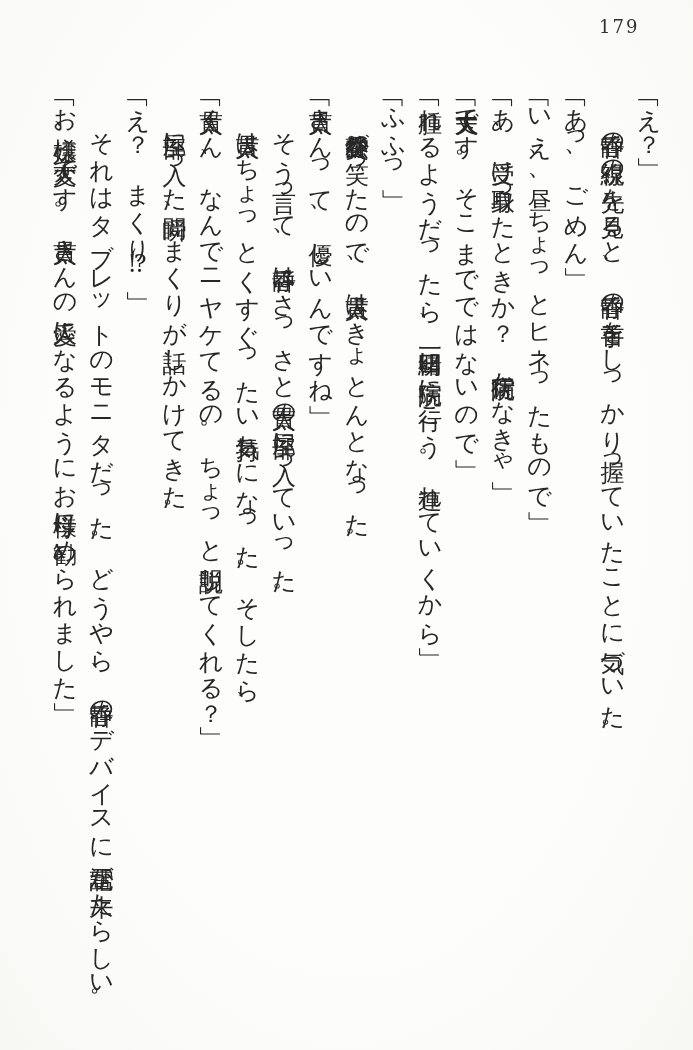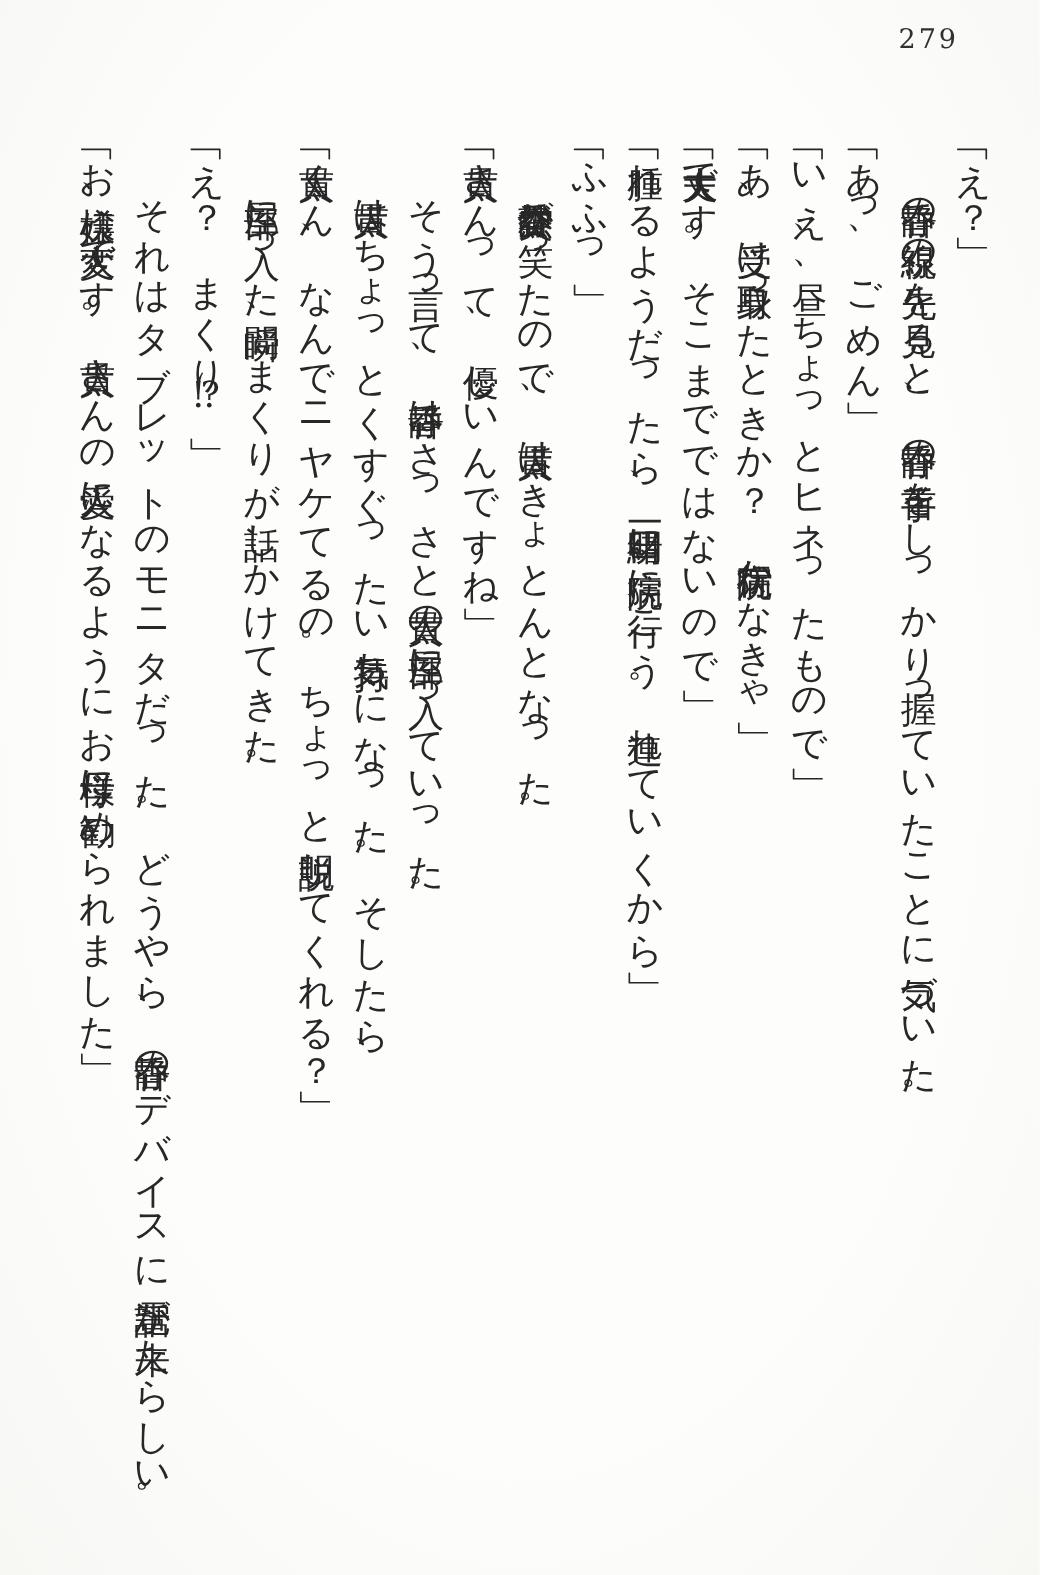--- a/index.html
+++ b/index.html
@@ -45,21 +45,21 @@
   }
   .text-area p.dialogue {
     text-indent: 0;
   }
 </style>
 </head>
 <body>
 
 <div class="page">
 
-  <div class="page-number">279</div>
+  <div class="page-number">179</div>
 
   <div class="text-area">
     <p class="dialogue">「え？」</p>
     <p class="narration">静香の視線の先を見ると、静香の手首をしっかり握っていたことに気づいた。</p>
     <p class="dialogue">「あっ、ごめん」</p>
     <p class="dialogue">「いえ、昼、ちょっとヒネったもので」</p>
     <p class="dialogue">「あ、受け身取ったときか？　病院行かなきゃ」</p>
     <p class="dialogue">「大丈夫です。そこまでではないので」</p>
     <p class="dialogue">「腫れるようだったら、明日一緒に病院に行こう。連れていくから」</p>
     <p class="dialogue">「ふふっ」</p>

